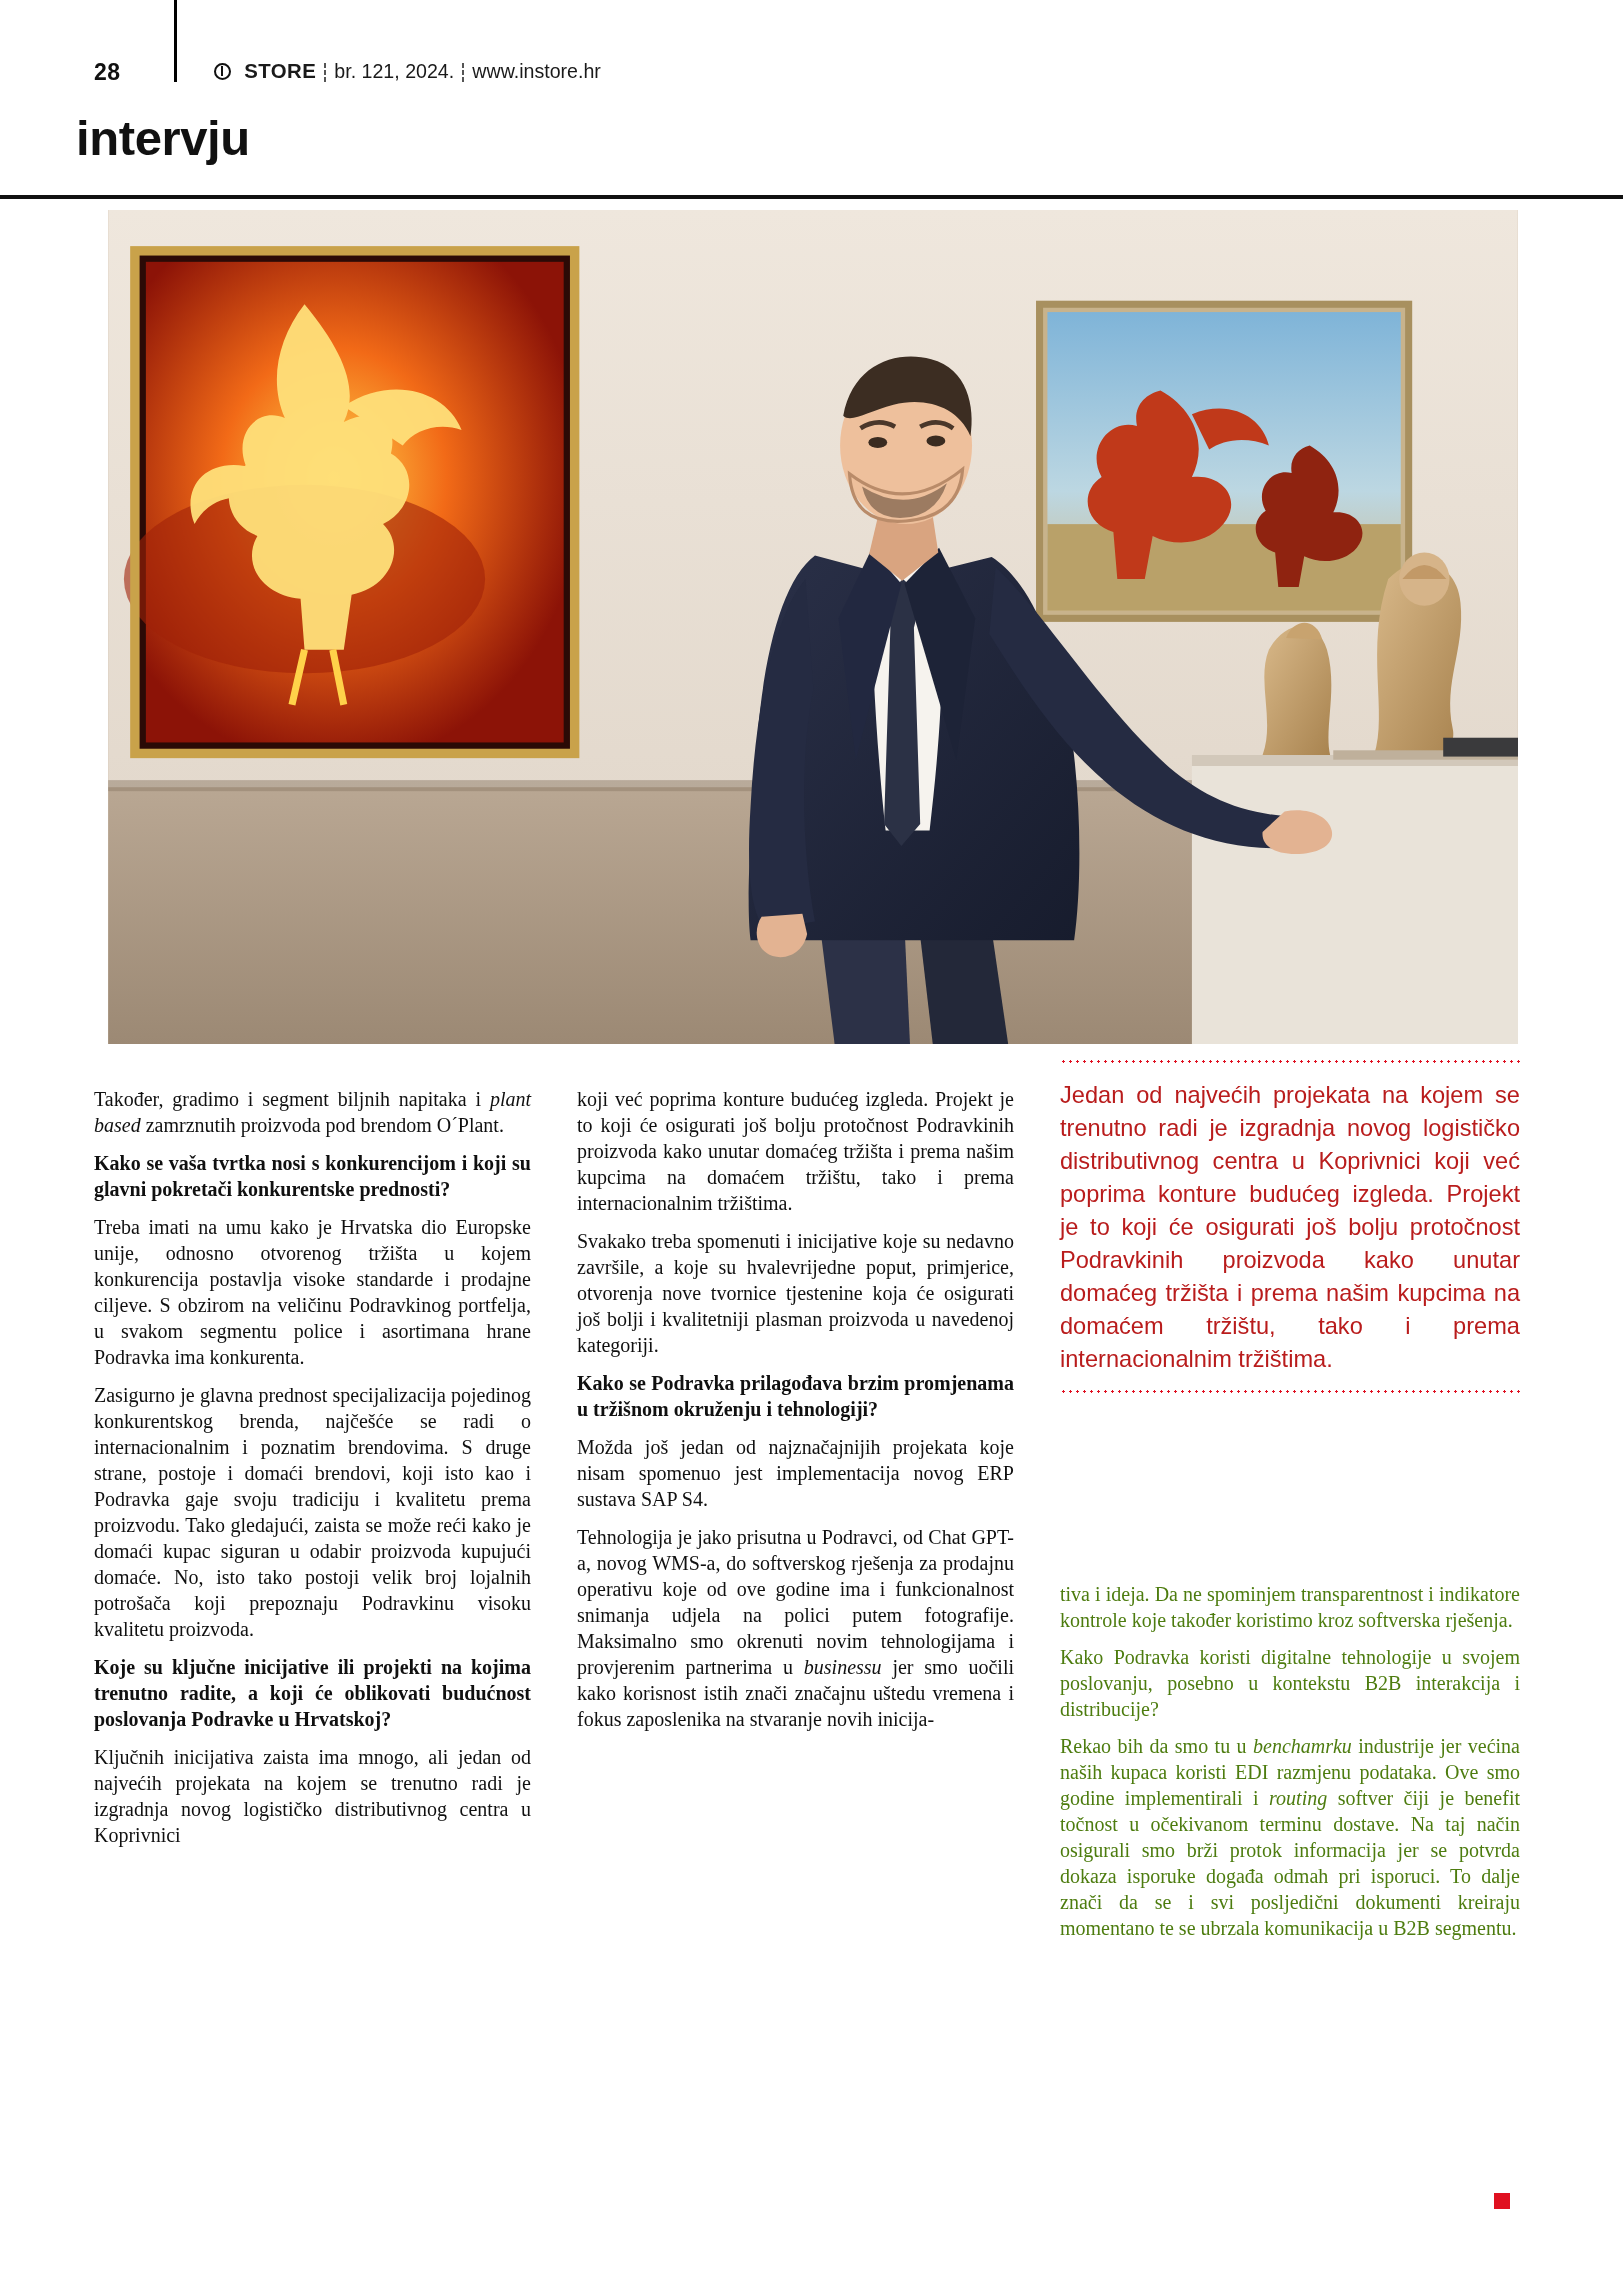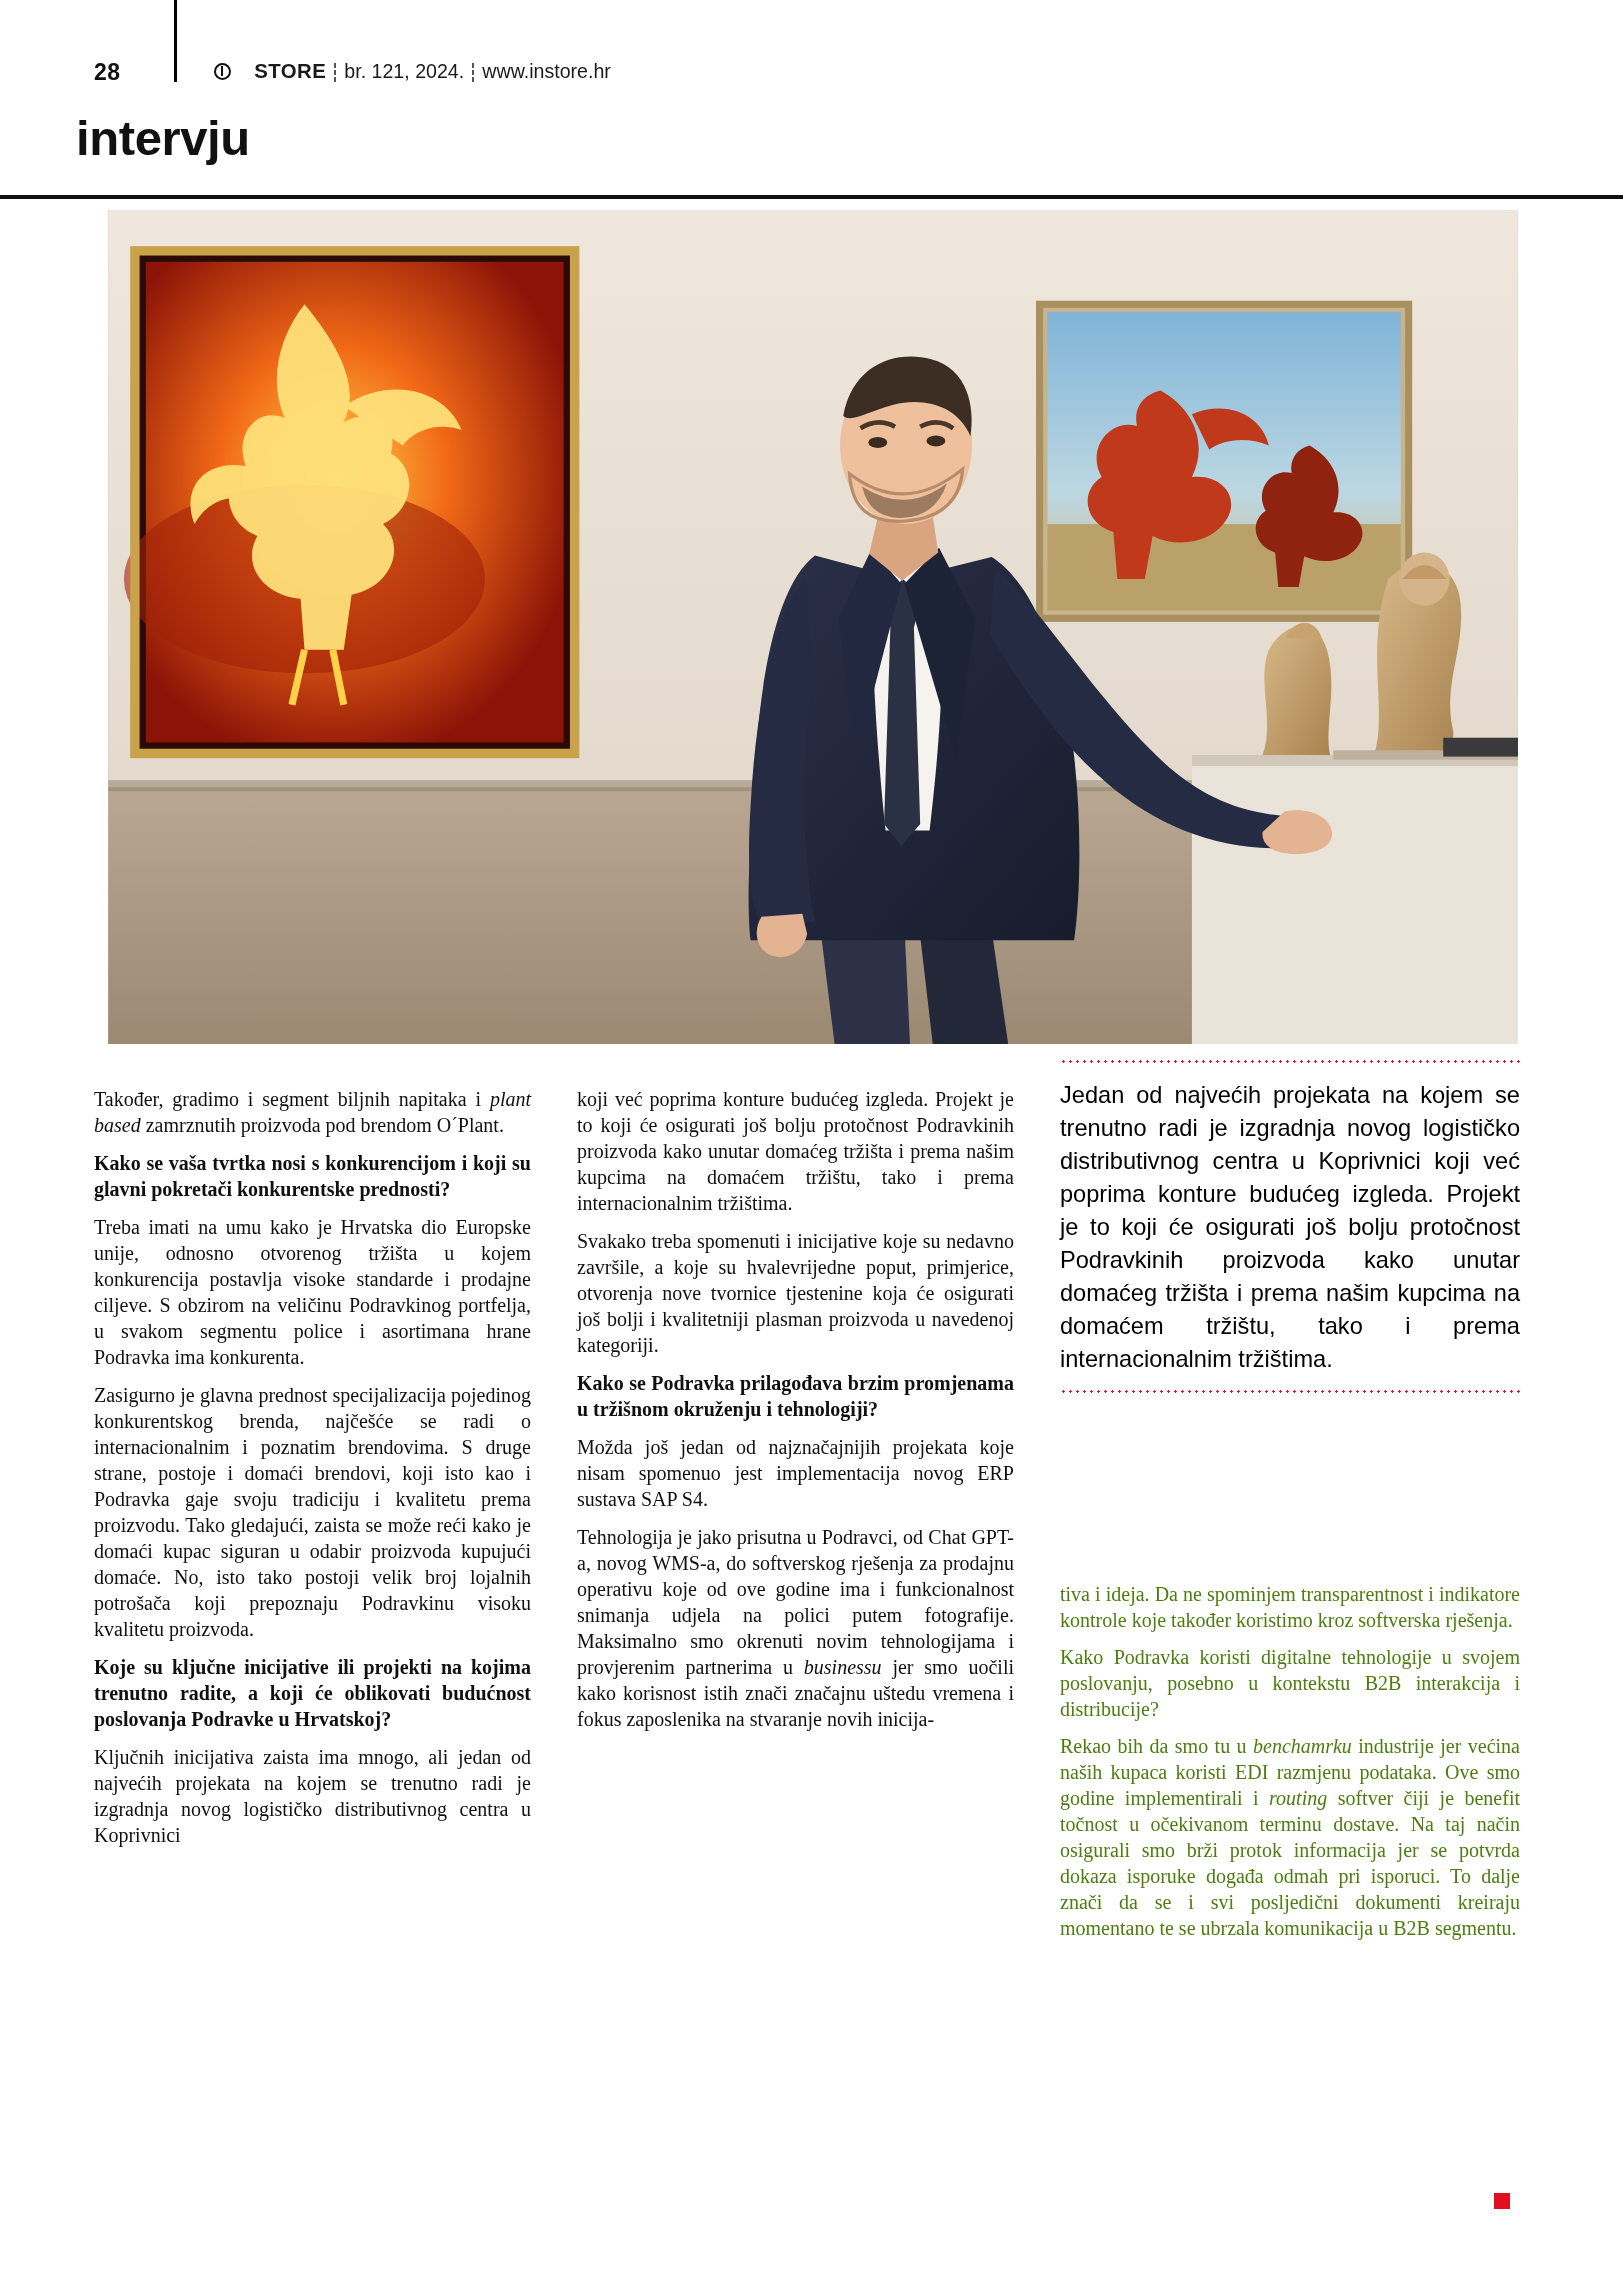--- a/index.html
+++ b/index.html
@@ -44,21 +44,21 @@
     font-size: 19.6px;
     color: #1a1a1a;
   }
   .store-logo {
     font-family: "Liberation Sans", sans-serif;
     font-weight: bold;
     font-size: 20.4px;
     letter-spacing: 0.4px;
     display: flex;
     align-items: center;
-    gap: 23px;
+    gap: 13px;
   }
   .store-mark {
     display: inline-block;
     width: 17.3px; height: 17.3px;
     border: 2.4px solid #111;
     border-radius: 50%;
     position: relative;
   }
   .store-mark::after {
     content: "";
@@ -129,21 +129,21 @@
   #col2 { left: 577px; }
 
   
   .pullquote {
     position: absolute;
     left: 1060px; top: 1060px;
     width: 460px;
     font-family: "Liberation Sans", sans-serif;
     font-size: 23.6px;
     line-height: 33px;
-    color: #000000;
+    color: #b91c1c;
     text-align: justify;
   }
   .dotted-rule {
     width: 460px;
     height: 3.1px;
     background-image: radial-gradient(circle, #e01020 1.1px, transparent 1.3px);
     background-size: 7px 3.1px;
     background-repeat: repeat-x;
     margin: 0 0 15.7px 0;
   }

